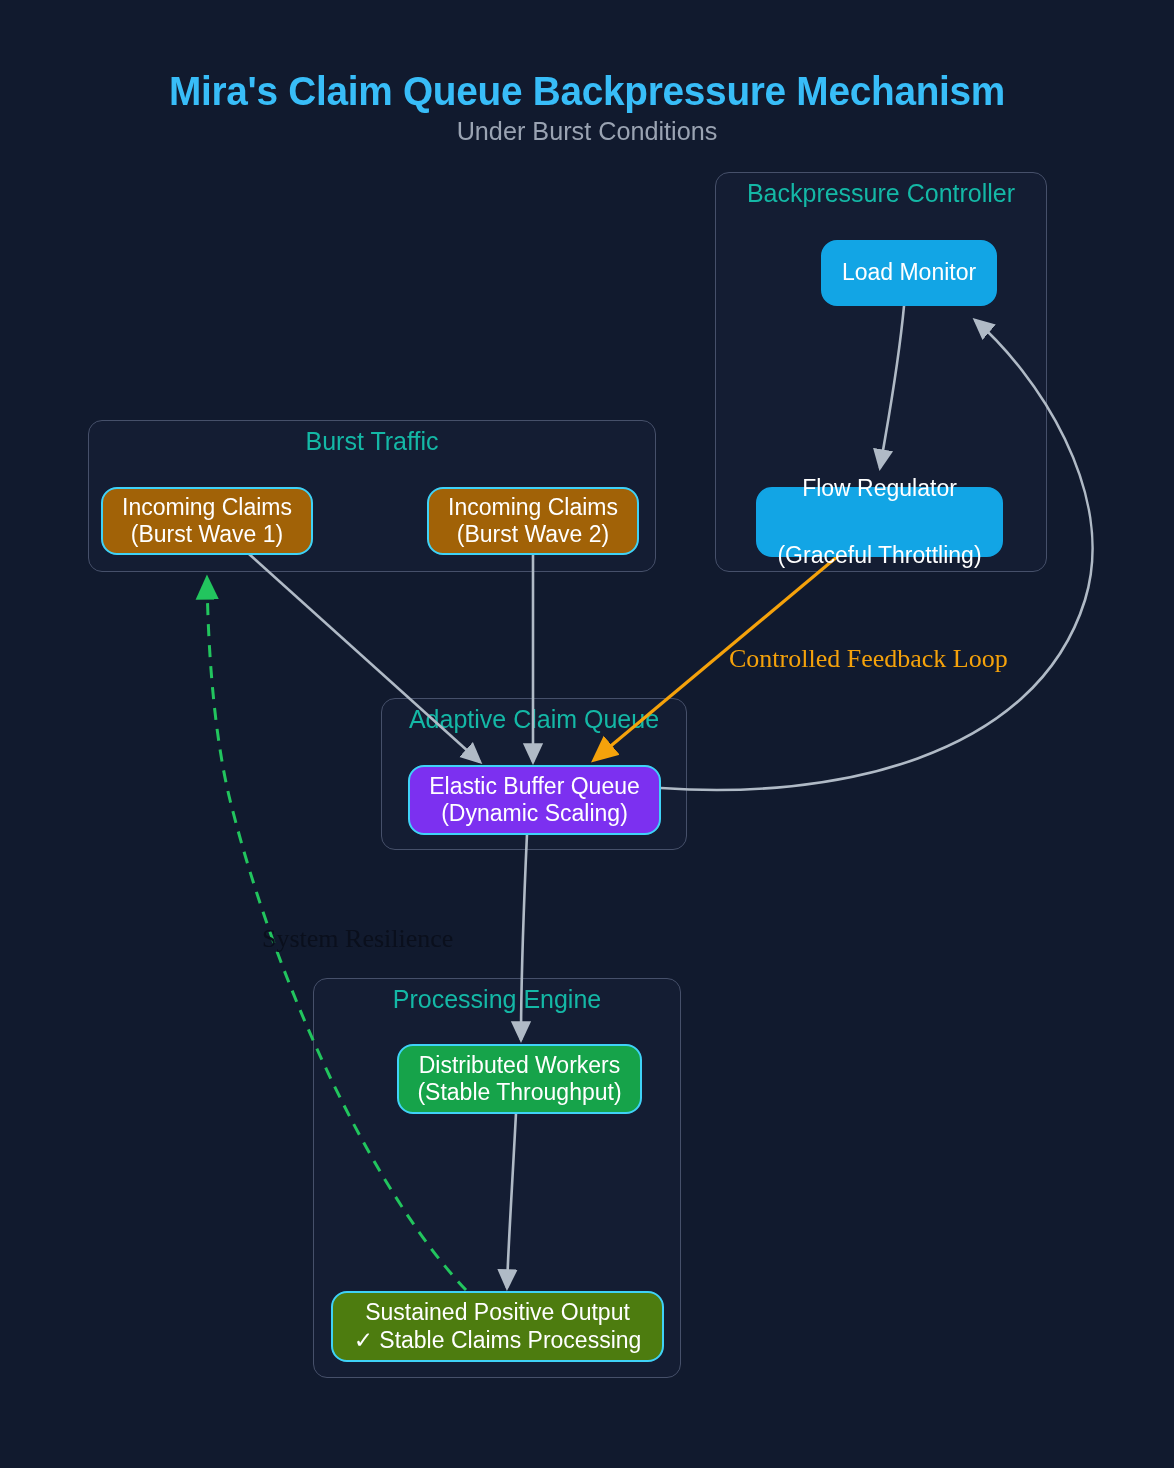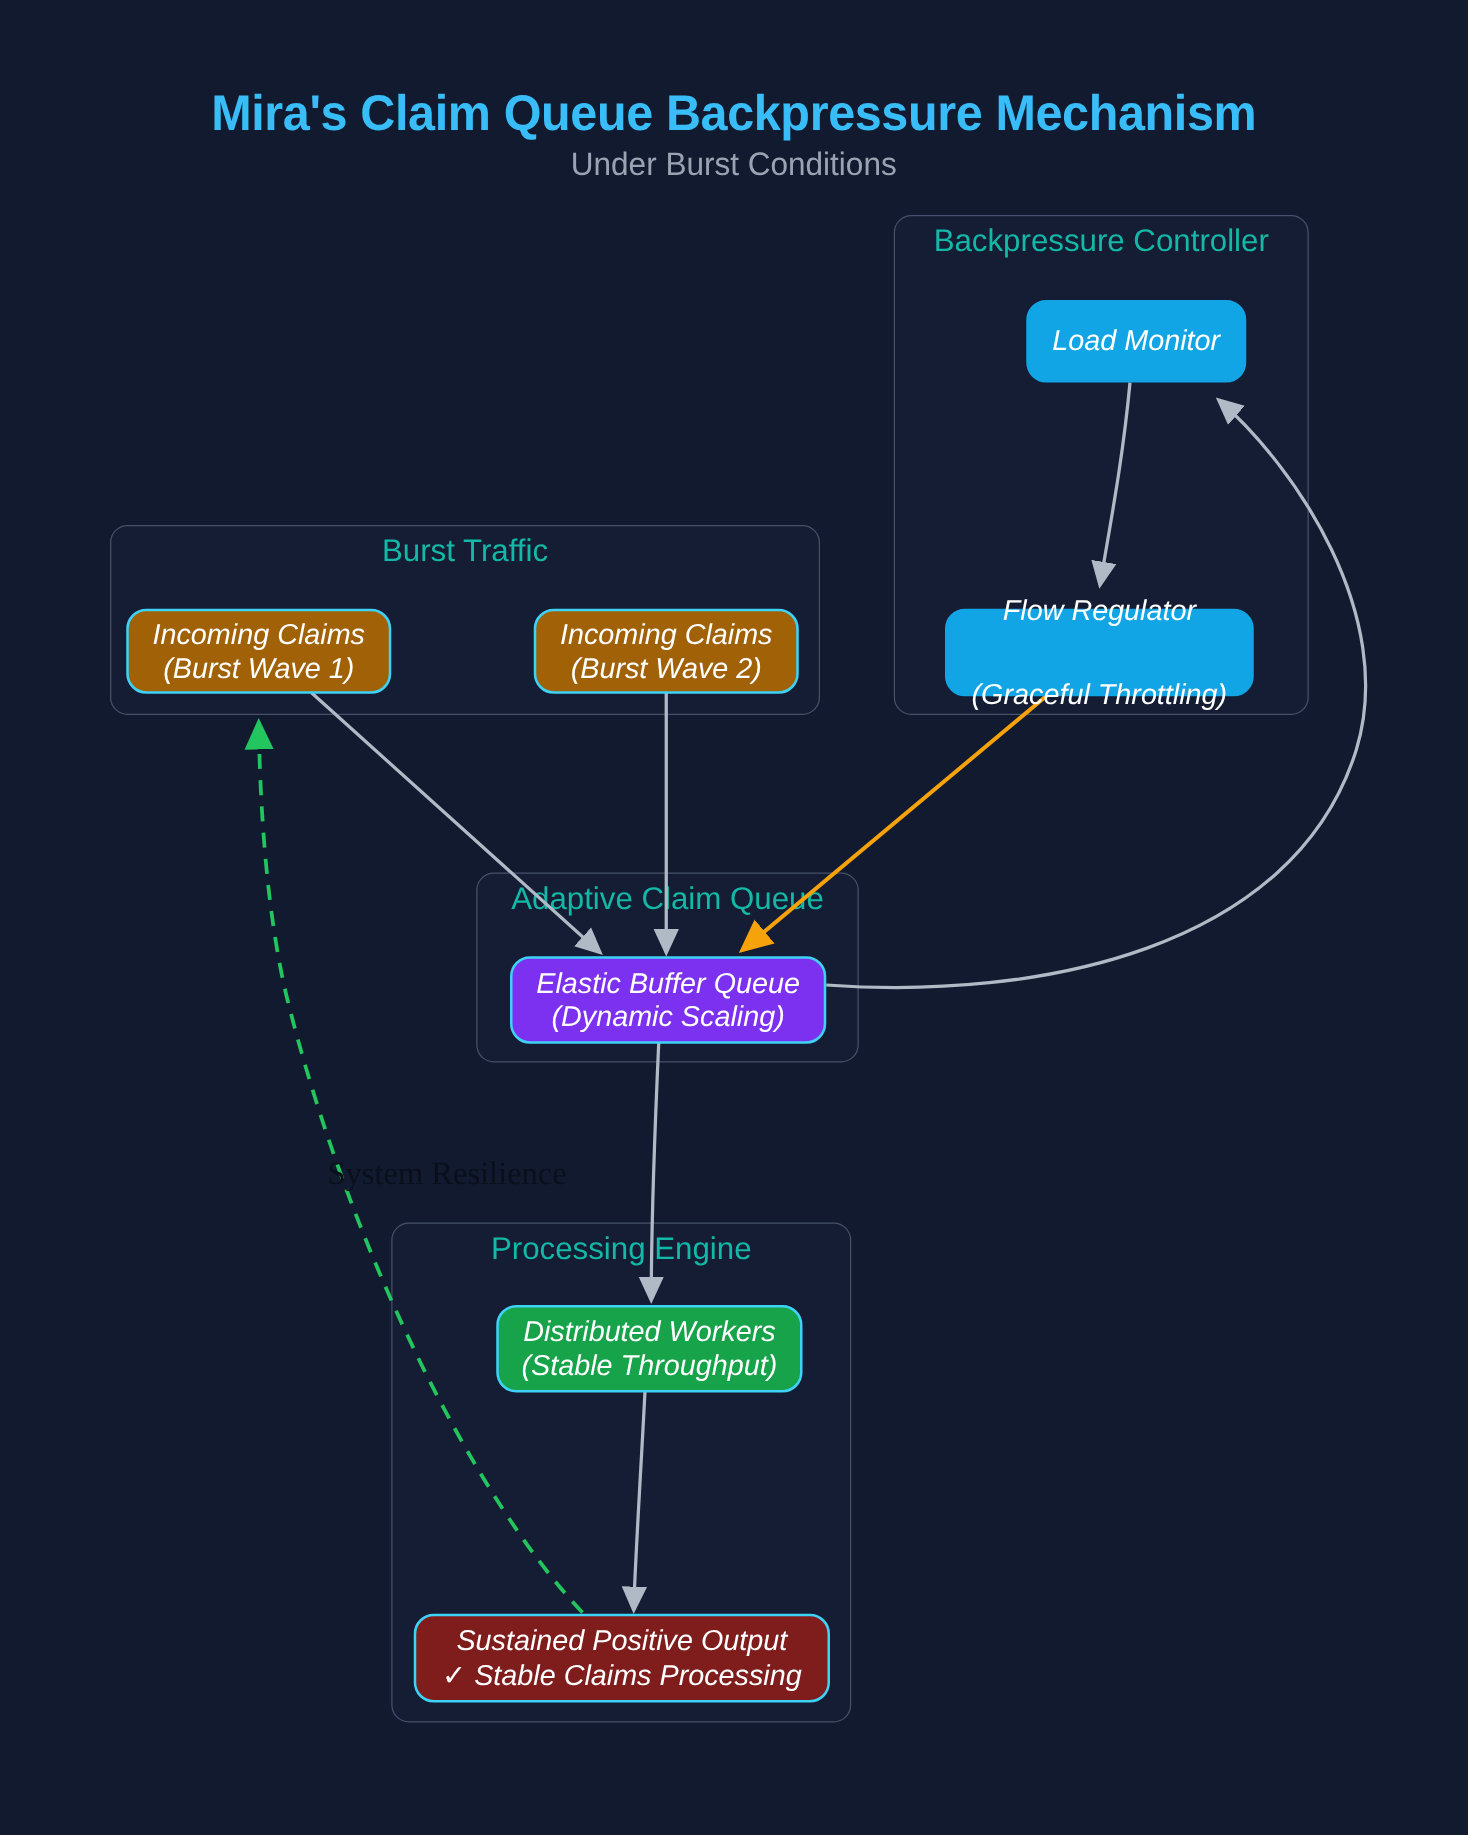--- a/index.html
+++ b/index.html
@@ -82,21 +82,20 @@
     display: flex;
     flex-direction: column;
     align-items: center;
     justify-content: center;
     text-align: center;
     color: #ffffff;
     font-size: 23px;
     line-height: 1.18;
     padding: 6px 14px;
     white-space: nowrap;
-    font-style: italic;
   }
   .node .line { display: block; }
 
   .node-burst {
     background: #a16207;
     border: 2px solid #3fd2f7;
   }
   .node-cyan {
     background: #12a5e5;
     border: 2px solid #12a5e5;
@@ -104,21 +103,21 @@
   .node-purple {
     background: #7c30f0;
     border: 2px solid #3fd2f7;
     align-items: center;
   }
   .node-green {
     background: #16a34a;
     border: 2px solid #3fd2f7;
   }
   .node-green-bright {
-    background: #7f1d1d;
+    background: #4d7c0f;
     border: 2px solid #3fd2f7;
   }
 
   
   .edge-label {
     position: absolute;
     font-family: "Liberation Serif", "DejaVu Serif", serif;
     font-size: 26px;
     white-space: nowrap;
   }
@@ -174,20 +173,21 @@
 
     <path d="M 661,788 C 830,800 1035,760 1085,600 C 1118,492 1035,372 975,320" fill="none" stroke="#b0bac6" stroke-width="2.6" marker-end="url(#arrow-gray)"></path>
 
     <path d="M 527,834 C 524,900 521,975 521,1040" fill="none" stroke="#b0bac6" stroke-width="2.6" marker-end="url(#arrow-gray)"></path>
 
     <path d="M 516,1113 C 512,1190 508,1250 507,1288" fill="none" stroke="#b0bac6" stroke-width="2.6" marker-end="url(#arrow-gray)"></path>
 
     <path d="M 466,1290 C 380,1200 280,1000 230,800 C 214,735 208,650 207,578" fill="none" stroke="#22c55e" stroke-width="3" stroke-dasharray="12,9" marker-end="url(#arrow-green)"></path>
   </svg>
 
+  <div class="edge-label" id="edge-label-feedback" style="left:729px; top:644px;">Controlled Feedback Loop</div>
 
   <div class="edge-label" id="edge-label-resilience" style="left:262px; top:924px;">System Resilience</div>
 
   <div class="node node-cyan" id="node-load-monitor" style="left:821px; top:240px; width:176px; height:66px;">
     <span class="line">Load Monitor</span>
   </div>
 
   <div class="node node-cyan" id="node-flow-regulator" style="left:756px; top:487px; width:247px; height:70px;gap:40px;">
     <span class="line">Flow Regulator</span>
     <span class="line">(Graceful Throttling)</span>

